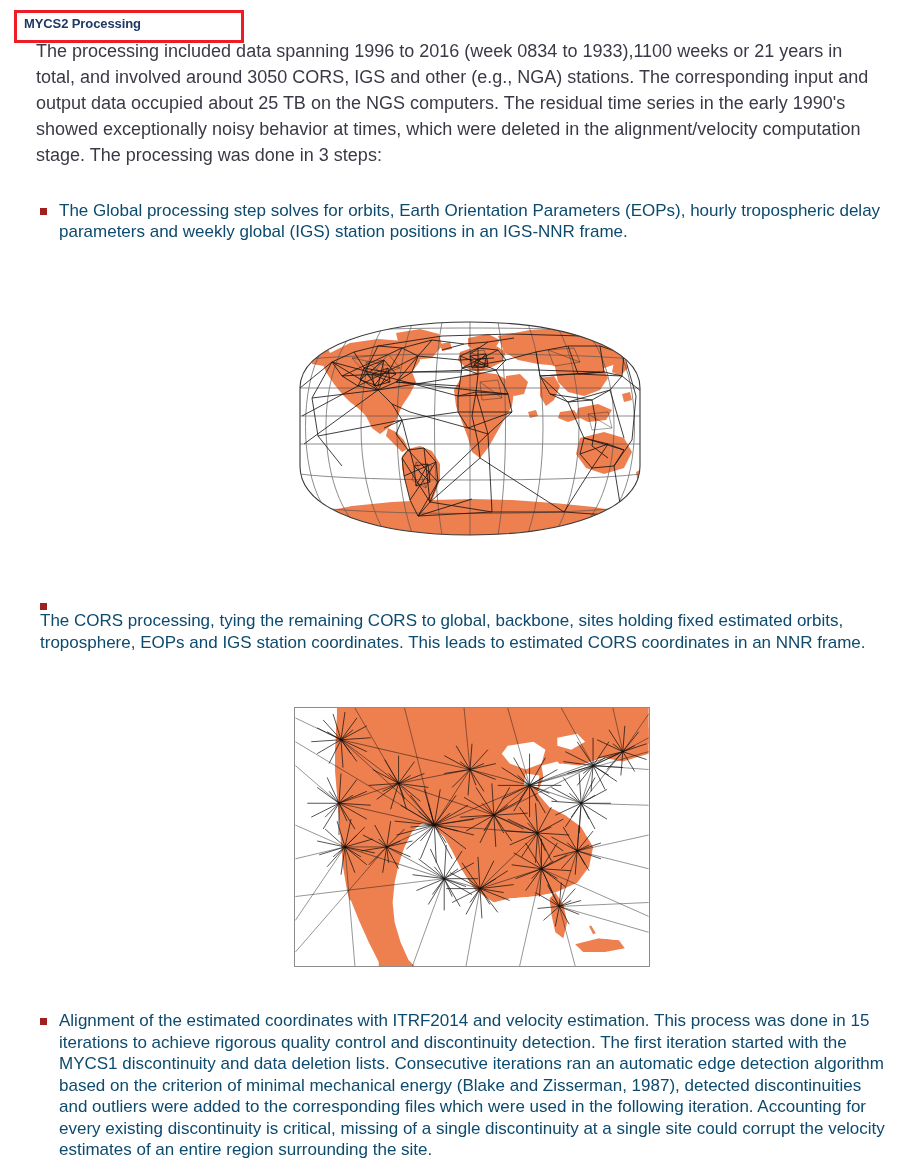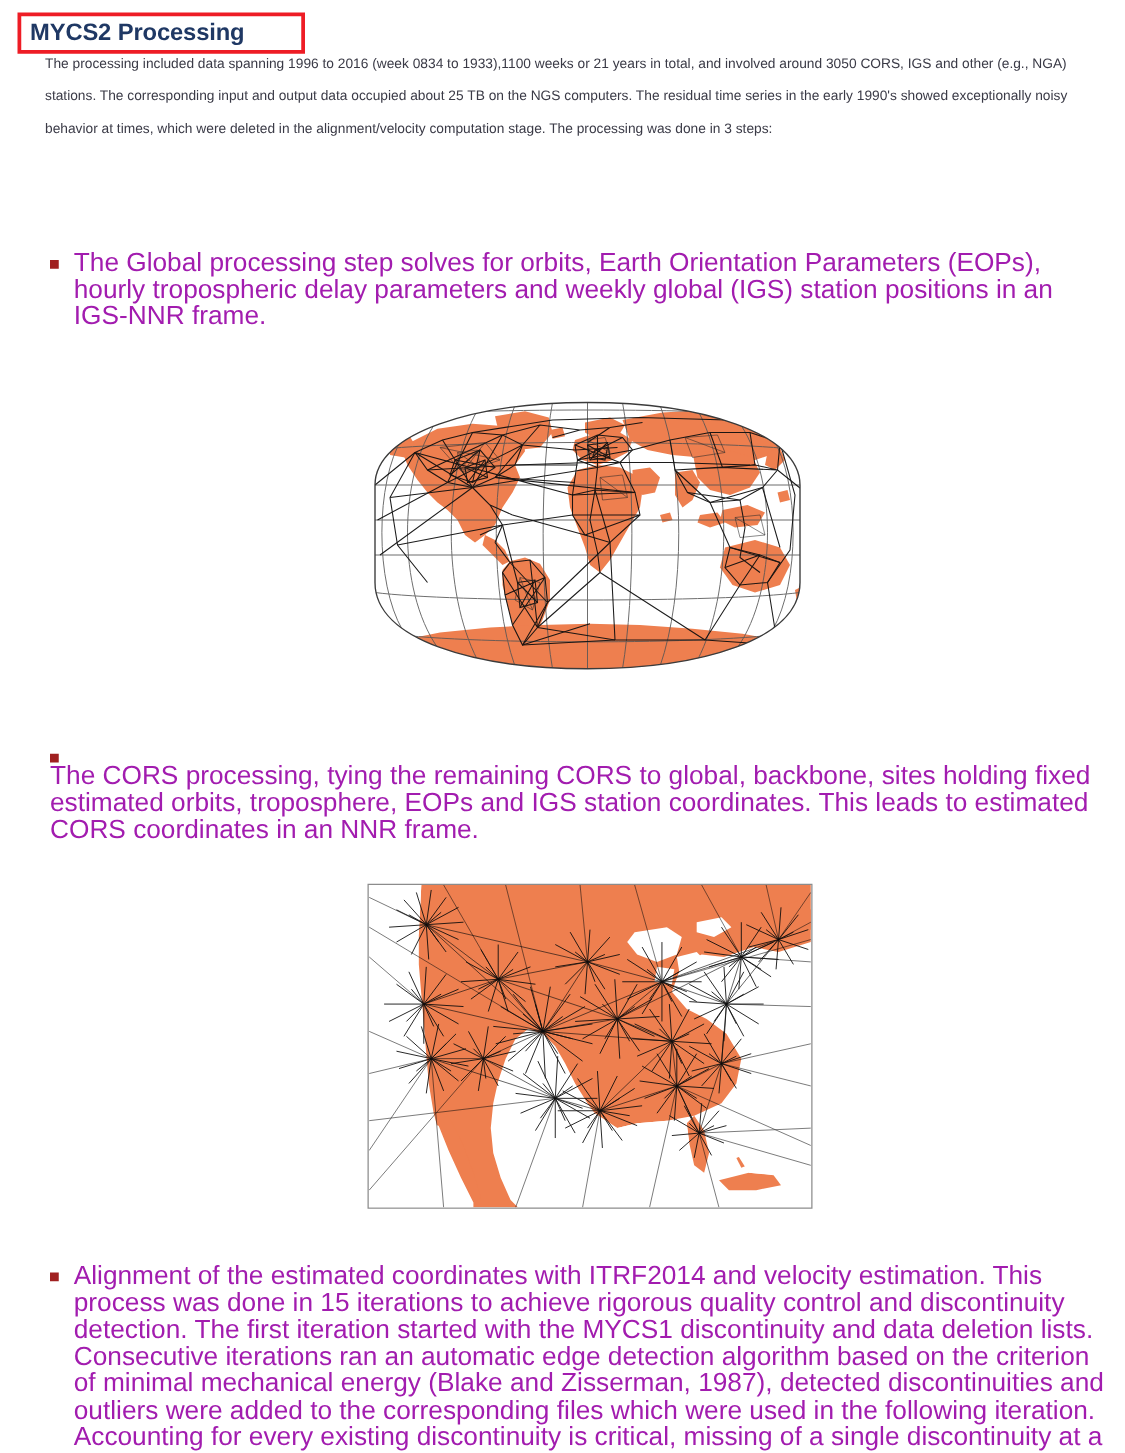--- a/index.html
+++ b/index.html
@@ -24,35 +24,35 @@
     width: 230px;
     height: 33px;
     border: 3px solid #ee1c25;
     background: #ffffff;
     box-sizing: border-box;
   }
   .title-text {
     position: absolute;
     left: 24px;
     top: 16px;
-    font-size: 19px;
+    font-size: 13px;
     font-weight: bold;
     color: #1f3864;
     letter-spacing: -0.1px;
     white-space: nowrap;
     z-index: 3;
   }
 
   
   .intro {
     position: absolute;
     left: 36px;
     top: 38px;
     width: 845px;
-    font-size: 11px;
+    font-size: 18px;
     line-height: 26px;
     color: #3a3a46;
     z-index: 1;
   }
 
   
   .bullet {
     position: absolute;
     left: 40px;
     width: 850px;
@@ -61,23 +61,23 @@
   }
   .bullet-marker {
     width: 7px;
     height: 7px;
     background: #a02020;
     flex: 0 0 auto;
     margin-top: 8px;
     margin-right: 12px;
   }
   .bullet-text {
-    font-size: 21px;
+    font-size: 17px;
     line-height: 21.5px;
-    color: #a21caf;
+    color: #0c4a6e;
     flex: 1 1 auto;
   }
   #bullet-1 { top: 200px; width: 850px; }
   #bullet-1 .bullet-text { line-height: 21px; }
   #bullet-2 { top: 595px; width: 852px; flex-direction: column; }
   #bullet-3 { top: 1010px; width: 848px; }
 
   
   .figure-global {
     position: absolute;

